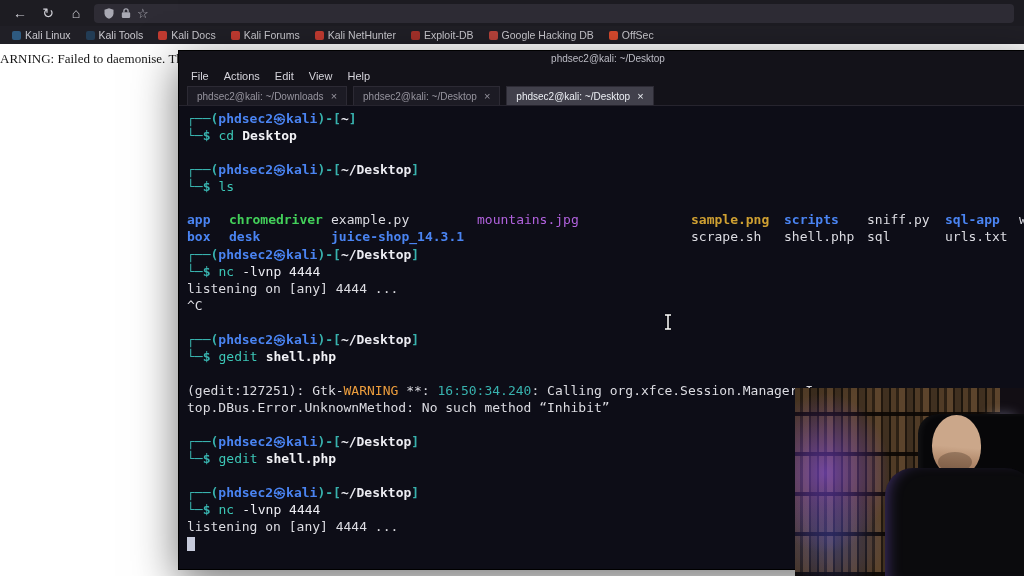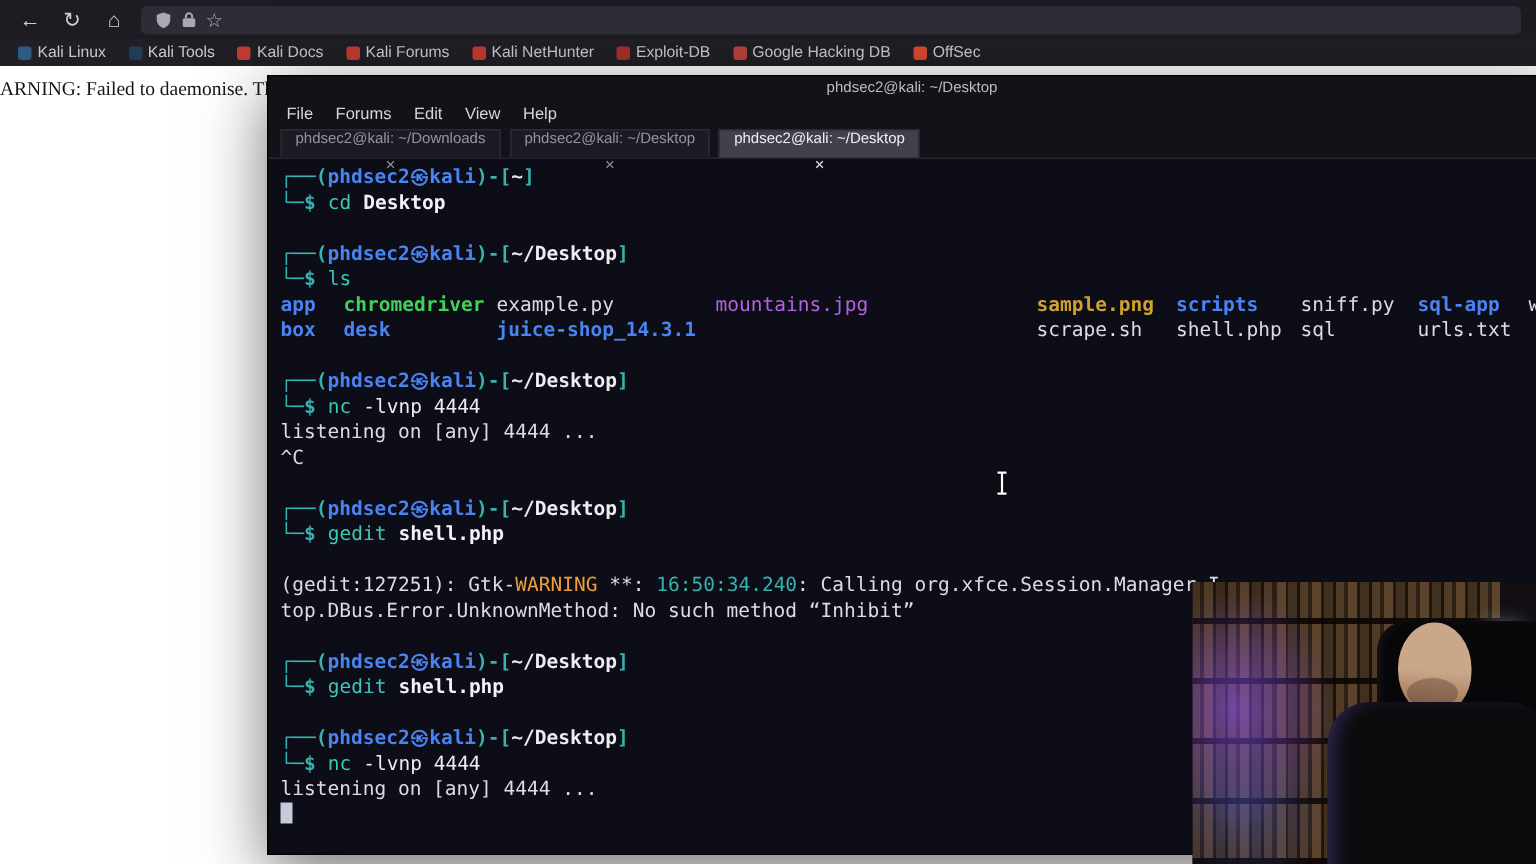--- a/index.html
+++ b/index.html
@@ -28,39 +28,39 @@
 
   
   .term{position:absolute;left:178px;top:50px;width:860px;height:520px;background:#0d0d17;
         border:1px solid #000;box-sizing:border-box;box-shadow:0 12px 42px rgba(0,0,0,.55);z-index:10;}
   .term-title{height:16px;line-height:16px;text-align:center;font-size:10px;color:#bdbdc6;background:#131219;}
   .term-menu{height:18px;display:flex;align-items:center;gap:15px;padding:0 12px;
              font-size:11px;color:#d6d5dc;background:#131219;}
   .term-tabs{height:21px;display:flex;align-items:flex-end;gap:6px;padding:0 8px;background:#131219;
              border-bottom:1px solid #26242e;box-sizing:border-box;}
   .tab{height:18px;display:flex;align-items:center;gap:7px;padding:0 9px;background:#1c1b24;
-       color:#96949e;font-size:10px;border:1px solid #2c2a34;border-bottom:none;white-space:nowrap;flex-direction:column;}
+       color:#96949e;font-size:10px;border:1px solid #2c2a34;border-bottom:none;white-space:nowrap;}
   .tab.active{background:#41404b;color:#eceff4;}
   .tab-close{font-size:11px;line-height:1;}
 
   .term-body{position:absolute;top:55px;left:0;right:0;bottom:0;padding:4px 8px;box-sizing:border-box;
              overflow:hidden;cursor:text;}
   .tl{height:17px;white-space:pre;font-family:"DejaVu Sans Mono",monospace;font-size:13px;
       line-height:17px;color:#dcdce2;}
   .b{font-weight:bold;}
   .c-frame{color:#38b2ae;}
   .c-user{color:#4a84f2;}
   .c-path{color:#ececf2;}
   .c-cmd{color:#3cc7b7;margin-left:8px;}
   .c-arg{margin-left:8px;color:#ececf2;}
   .c-argb{margin-left:8px;color:#f2f2f6;font-weight:bold;}
   .c-warn{color:#ec9d3d;font-weight:normal;}
   .c-time{color:#38b2ae;}
   .lsrow{position:relative;}
-  .lsi{position:absolute;top:0;}
+  .lsi{position:absolute;top:16px;}
   .f-dir{color:#4a84f2;font-weight:bold;}
   .f-exec{color:#43d05a;font-weight:bold;}
   .f-file{color:#dcdce2;}
   .f-img{color:#b162de;font-weight:normal;text-align:center;}
   .f-media{color:#cfa032;font-weight:bold;}
   .cursor{display:inline-block;width:8px;height:14px;background:#c6cadb;vertical-align:middle;margin-top:-2px;}
 
   
   .webcam{position:absolute;left:795px;top:388px;width:229px;height:188px;overflow:hidden;
           background:#120e14;z-index:20;}
@@ -152,21 +152,21 @@
   </div>
 
   <div class="page">
     <div class="page-text">ARNING: Failed to daemonise. This</div>
   </div>
 
   <div class="term">
     <div class="term-title">phdsec2@kali: ~/Desktop</div>
     <div class="term-menu">
       <span>File</span>
-      <span>Forums</span>
+      <span>Actions</span>
       <span>Edit</span>
       <span>View</span>
       <span>Help</span>
     </div>
     <div class="term-tabs">
       <div class="tab">
         <span>phdsec2@kali: ~/Downloads</span>
         <span class="tab-close">×</span>
       </div>
       <div class="tab">

